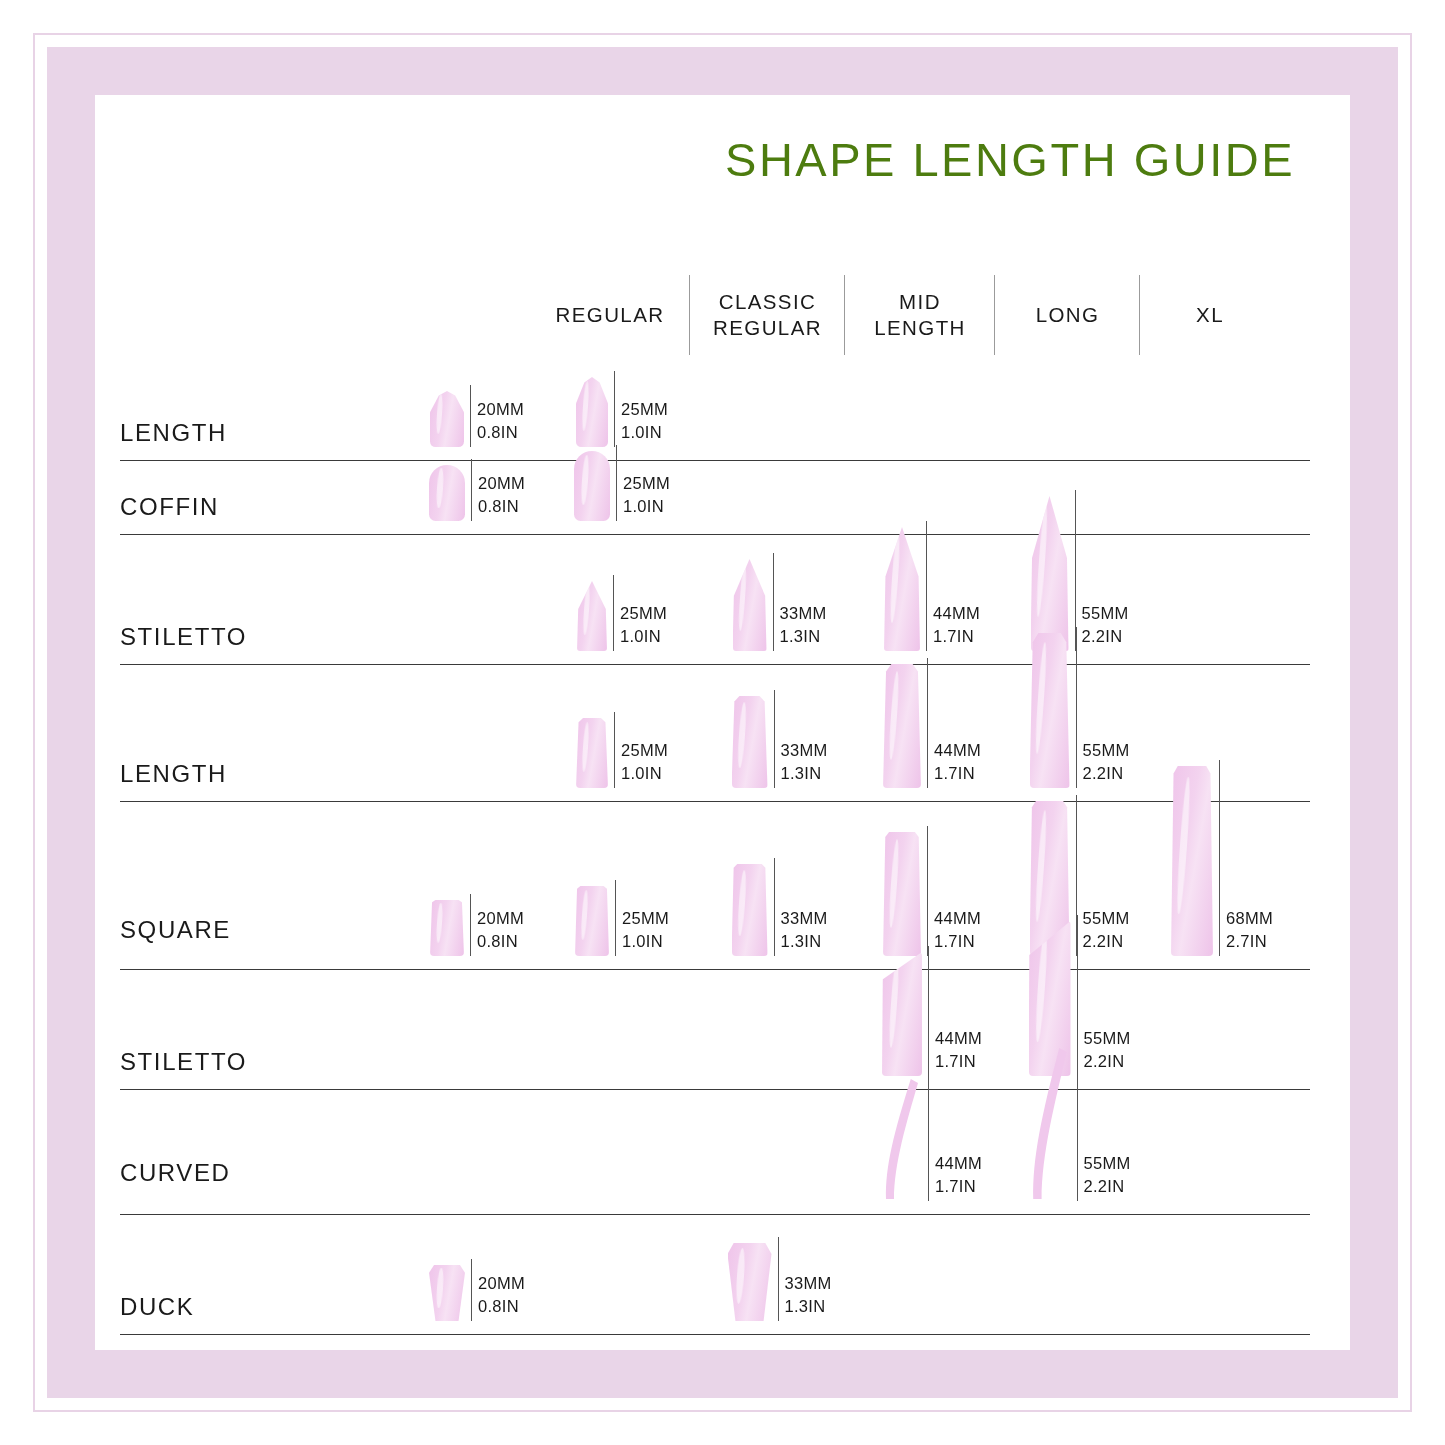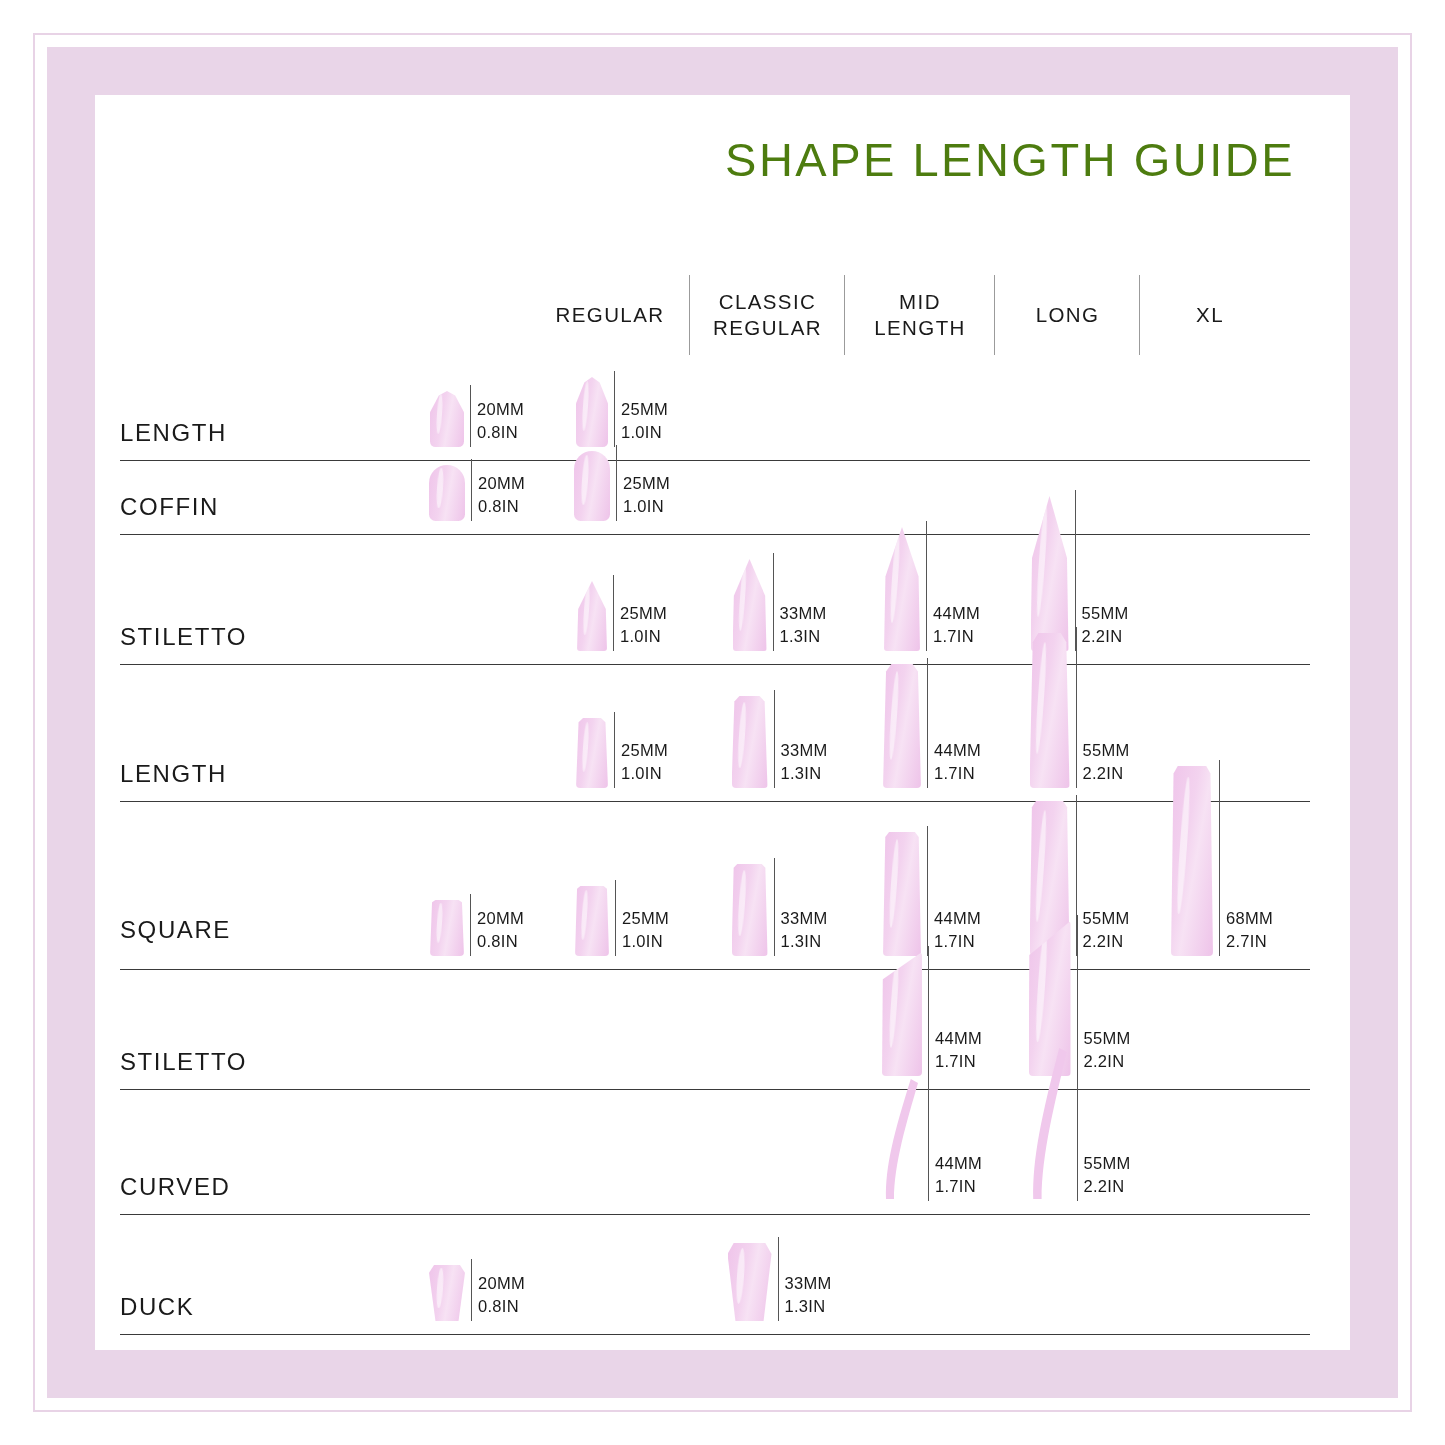--- a/index.html
+++ b/index.html
@@ -426,21 +426,21 @@
           </div>
           <div class="tick" style="left: 48px; height: 161px;"></div>
           <div class="meas" style="left: 55px;">
             <span class="mm">55MM</span>
             <span class="inch">2.2IN</span>
           </div>
         </div>
       </div>
       <div class="row" style="top: 1100px; height: 115px;">
         <div class="row-line"></div>
-        <div class="row-label" style="bottom: 14px;">CURVED</div>
+        <div class="row-label" style="bottom: 28px;">CURVED</div>
         <div class="cell" style="left: 762px;">
           <div class="nail" style="width: 40px; height: 124px; background: none; border-radius: 0px;"><svg width="40" height="124" viewBox="0 0 40 124">
               <path d="M 28.799999999999997 2 C 12 55.800000000000004, 3.2 89.28, 4 122 L 12 122 C 12 86.8, 24.8 44.64, 36 6 Z" fill="#f0c8ec"></path>
             </svg></div>
           <div class="tick" style="left: 46px; height: 130px;"></div>
           <div class="meas" style="left: 53px;">
             <span class="mm">44MM</span>
             <span class="inch">1.7IN</span>
           </div>
         </div>

